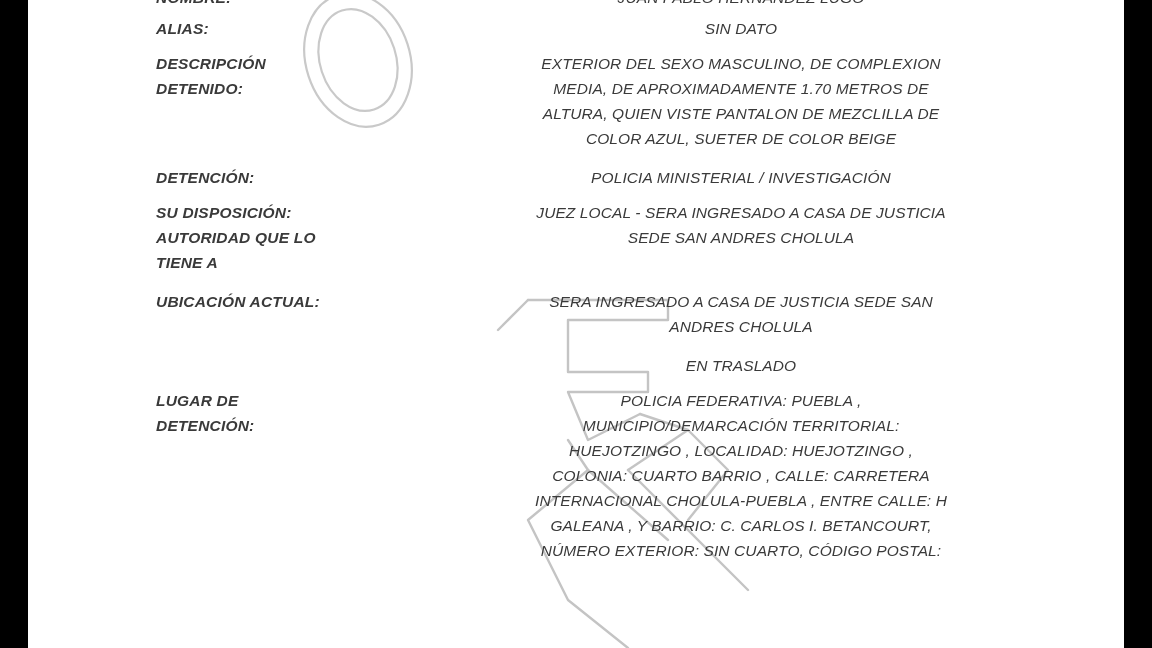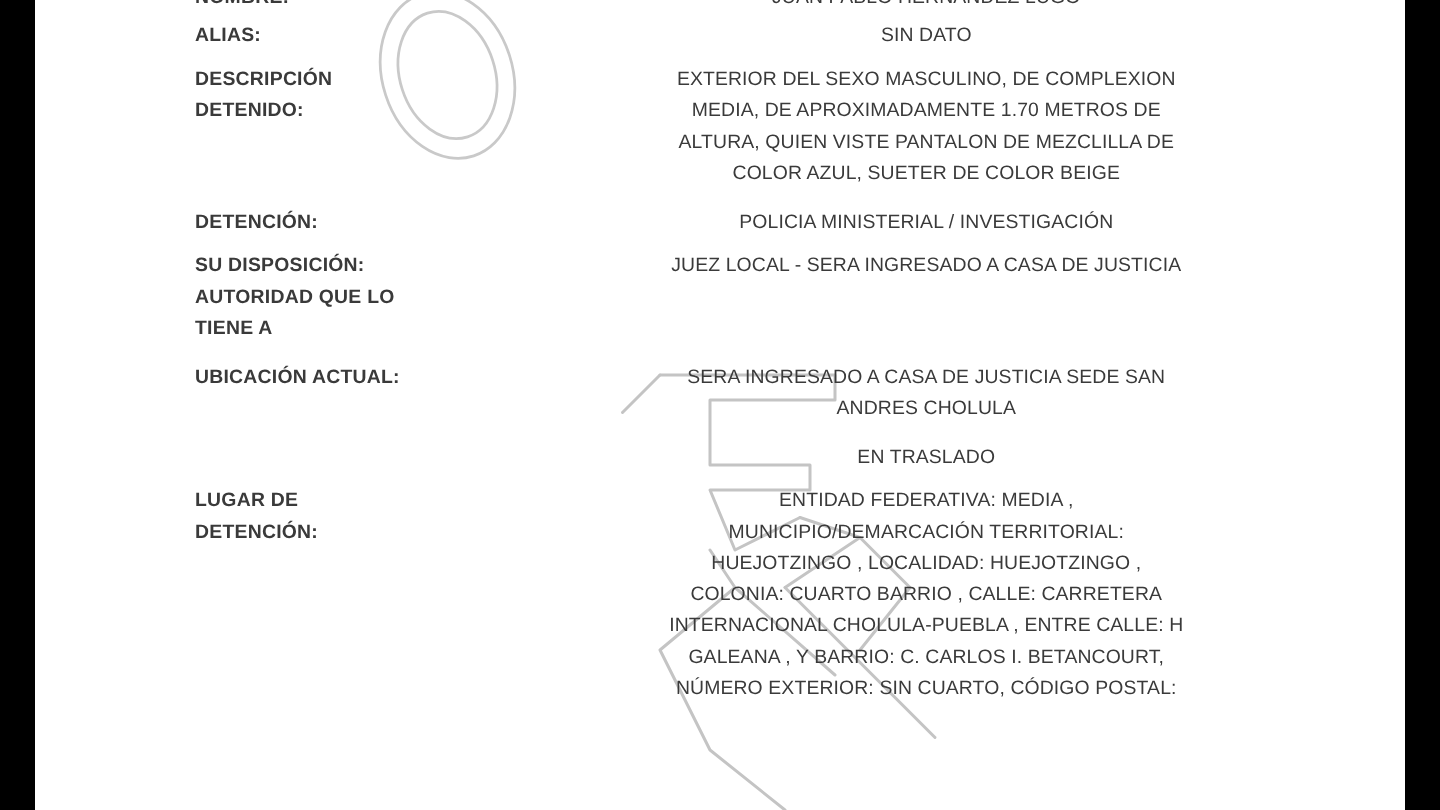--- a/index.html
+++ b/index.html
@@ -50,20 +50,21 @@
     left: 0;
     top: 0;
   }
 
   .doc {
     position: absolute;
     left: 0;
     top: 0;
     width: 1108px;
     z-index: 3;
+    font-style: italic;
   }
 
   .row {
     display: flex;
     align-items: flex-start;
   }
   .label {
     width: 318px;
     min-width: 318px;
     padding-right: 8px;
@@ -169,41 +170,42 @@
 
     <div class="spacer-10"></div>
 
     <div class="row">
       <div class="label">
         <div class="line">SU DISPOSICIÓN:</div>
         <div class="line">AUTORIDAD QUE LO TIENE A</div>
       </div>
       <div class="value">
         <div class="line">JUEZ LOCAL - SERA INGRESADO A CASA DE JUSTICIA</div>
+        <div class="line">SEDE SAN ANDRES CHOLULA</div>
       </div>
     </div>
 
     <div class="spacer-14"></div>
 
     <div class="row">
       <div class="label">UBICACIÓN ACTUAL:</div>
       <div class="value">
         <div class="line">SERA INGRESADO A CASA DE JUSTICIA SEDE SAN</div>
         <div class="line">ANDRES CHOLULA</div>
         <div class="line" style="height:14px;">&nbsp;</div>
         <div class="line">EN TRASLADO</div>
       </div>
     </div>
 
     <div class="spacer-10"></div>
 
     <div class="row">
       <div class="label">LUGAR DE DETENCIÓN:</div>
       <div class="value">
-        <div class="line">ENTIDAD FEDERATIVA: MEDIA ,</div>
+        <div class="line">POLICIA FEDERATIVA: PUEBLA ,</div>
         <div class="line">MUNICIPIO/DEMARCACIÓN TERRITORIAL:</div>
         <div class="line">HUEJOTZINGO , LOCALIDAD: HUEJOTZINGO ,</div>
         <div class="line">COLONIA: CUARTO BARRIO , CALLE: CARRETERA</div>
         <div class="line">INTERNACIONAL CHOLULA-PUEBLA , ENTRE CALLE: H</div>
         <div class="line">GALEANA , Y BARRIO: C. CARLOS I. BETANCOURT,</div>
         <div class="line">NÚMERO EXTERIOR: SIN CUARTO, CÓDIGO POSTAL:</div>
       </div>
     </div>
 
   </div>

